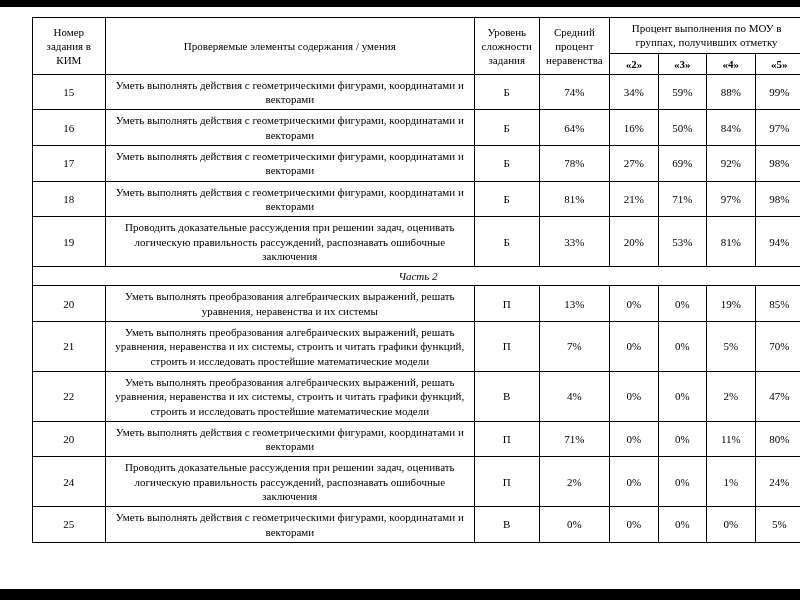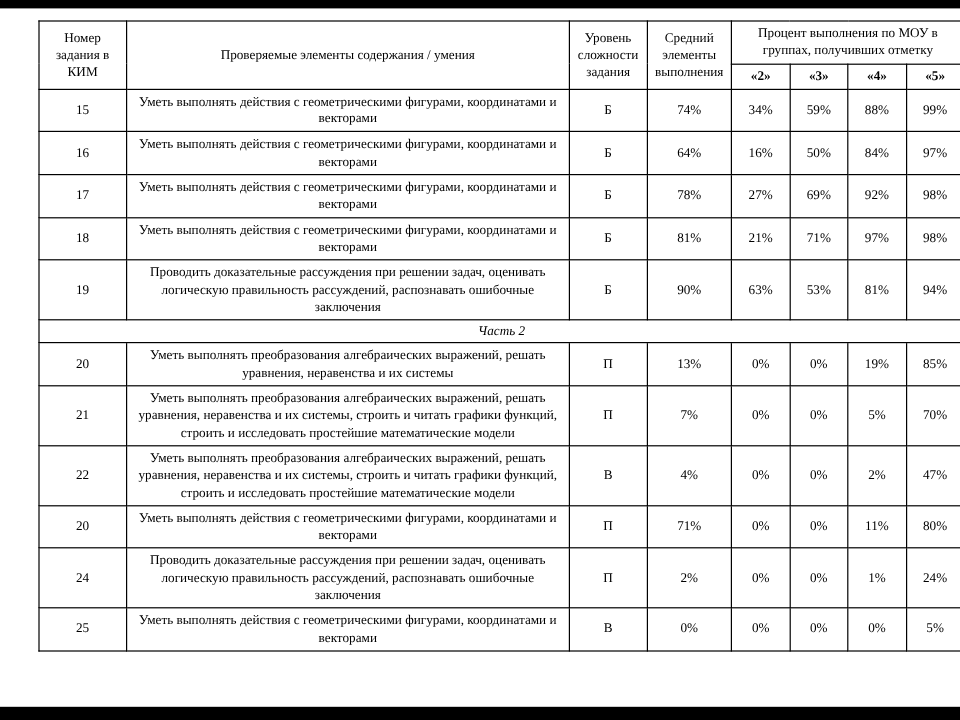--- a/index.html
+++ b/index.html
@@ -73,21 +73,21 @@
       <col style="width:48px">
       <col style="width:48px">
       <col style="width:48px">
       <col style="width:48px">
     </colgroup>
     <thead>
       <tr>
         <th rowspan="2">Номер задания в КИМ</th>
         <th rowspan="2">Проверяемые элементы содержания / умения</th>
         <th rowspan="2">Уровень сложности задания</th>
-        <th rowspan="2">Средний элементы выполнения</th>
+        <th rowspan="2">Средний процент неравенства</th>
         <th colspan="4">Процент выполнения по МОУ в группах, получивших отметку</th>
       </tr>
       <tr>
         <th class="grade-label">«2»</th>
         <th class="grade-label">«3»</th>
         <th class="grade-label">«4»</th>
         <th class="grade-label">«5»</th>
       </tr>
     </thead>
     <tbody>
@@ -128,22 +128,22 @@
           <td>81%</td>
           <td>21%</td>
           <td>71%</td>
           <td>97%</td>
           <td>98%</td>
         </tr>
         <tr>
           <td>19</td>
           <td>Проводить доказательные рассуждения при решении задач, оценивать логическую правильность рассуждений, распознавать ошибочные заключения</td>
           <td>Б</td>
-          <td>90%</td>
-          <td>63%</td>
+          <td>33%</td>
+          <td>20%</td>
           <td>53%</td>
           <td>81%</td>
           <td>94%</td>
         </tr>
         <tr>
           <td colspan="8" class="section-cell">Часть 2</td>
         </tr>
         <tr>
           <td>20</td>
           <td>Уметь выполнять преобразования алгебраических выражений, решать уравнения, неравенства и их системы</td>

